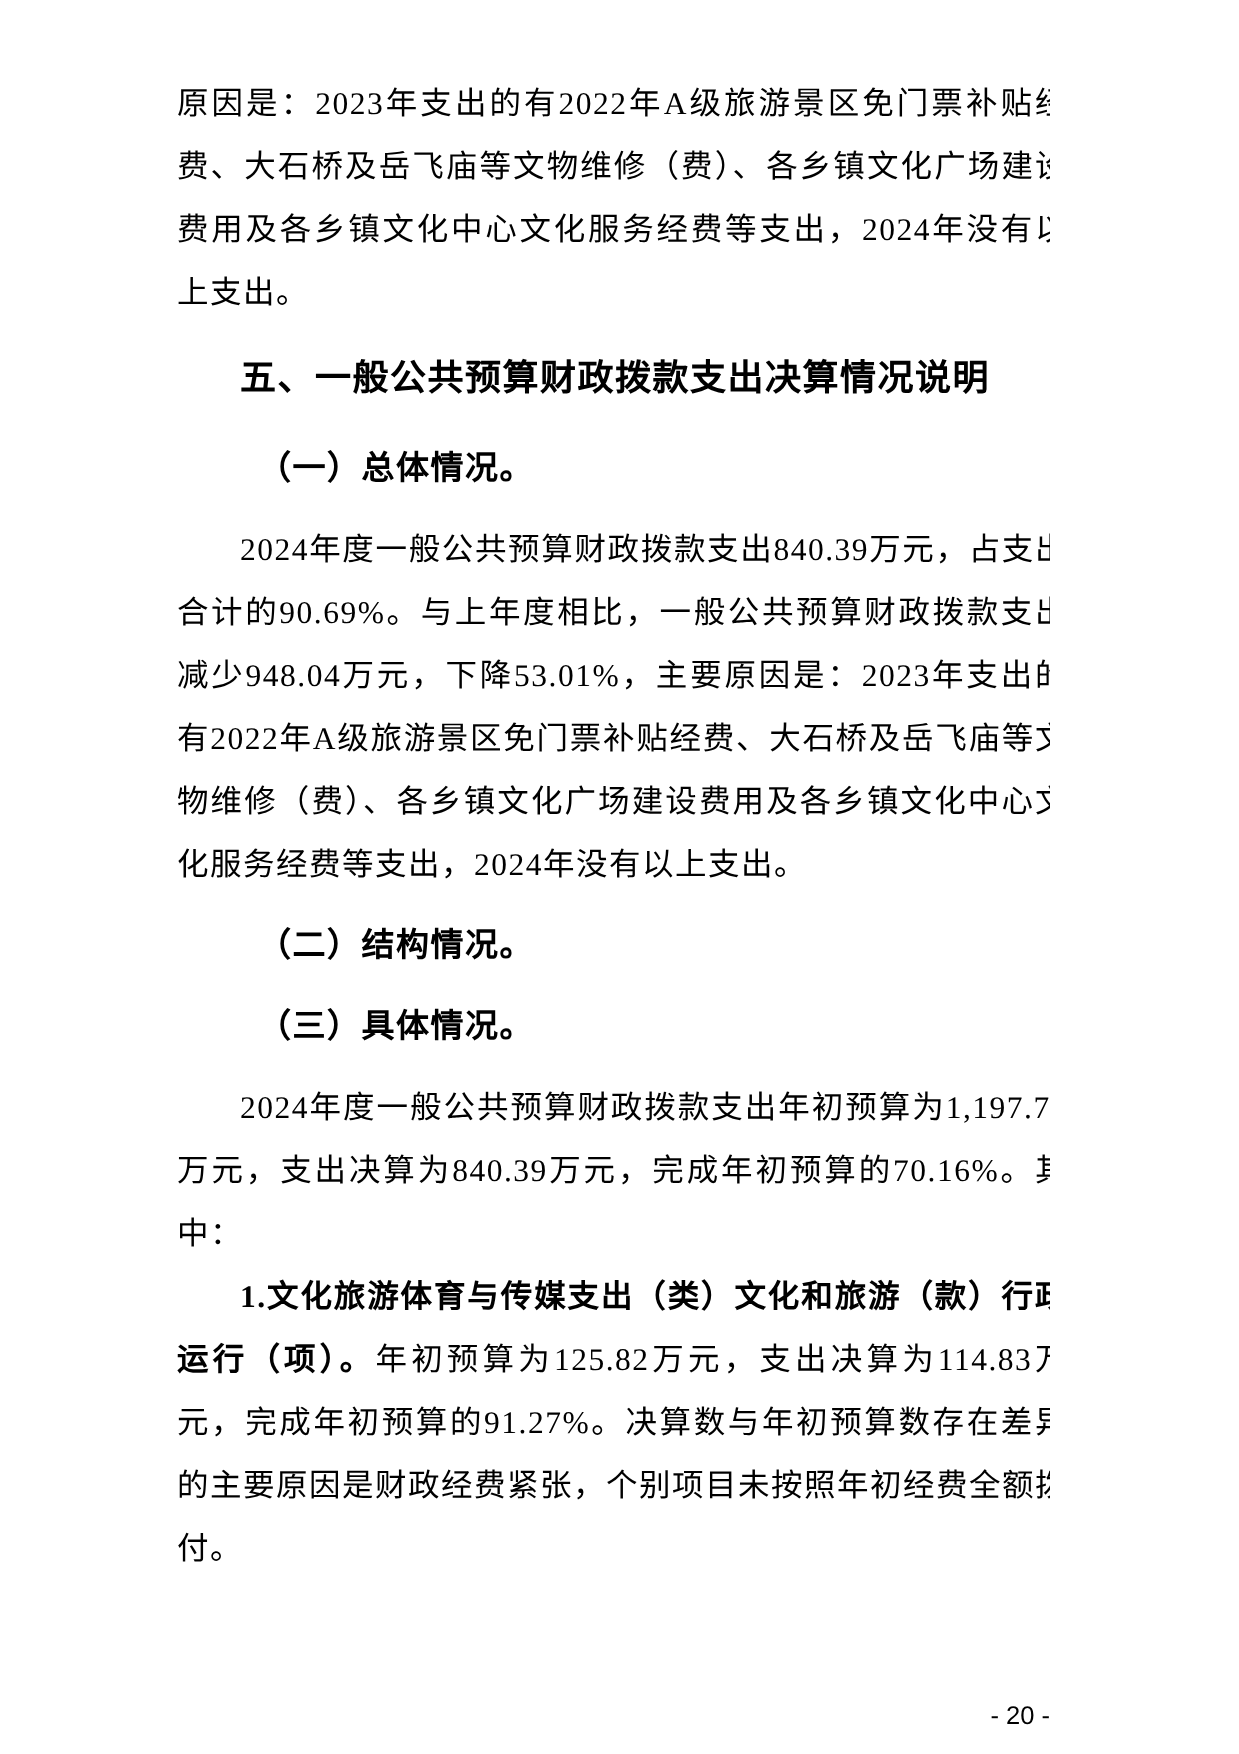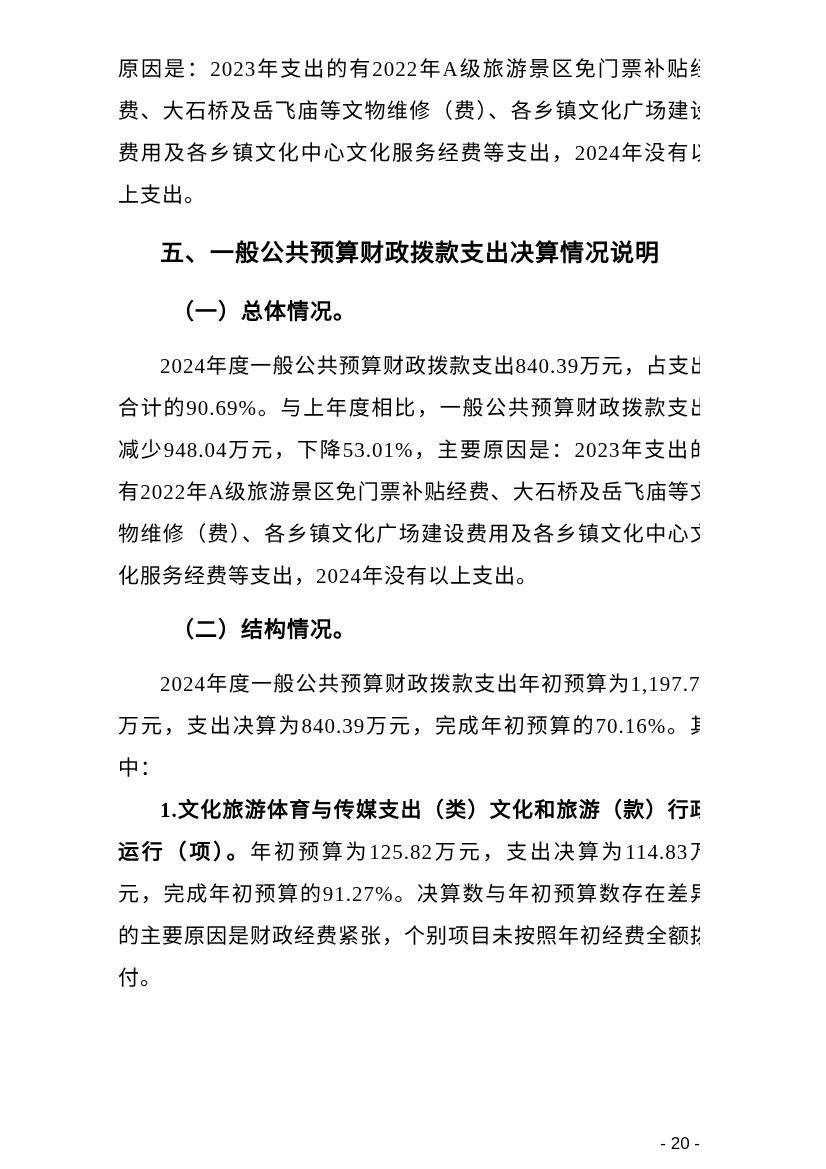--- a/index.html
+++ b/index.html
@@ -78,20 +78,21 @@
 
     <h2 class="section-heading">五、一般公共预算财政拨款支出决算情况说明</h2>
 
     <h3 class="sub-heading">（一）总体情况。</h3>
 
     <p class="para">2024年度一般公共预算财政拨款支出840.39万元，占支出合计的90.69%。与上年度相比，一般公共预算财政拨款支出减少948.04万元，下降53.01%，主要原因是：2023年支出的有2022年A级旅游景区免门票补贴经费、大石桥及岳飞庙等文物维修（费）、各乡镇文化广场建设费用及各乡镇文化中心文化服务经费等支出，2024年没有以上支出。</p>
 
     <h3 class="sub-heading">（二）结构情况。</h3>
 
 
+    <h3 class="sub-heading">（三）具体情况。</h3>
 
     <p class="para">2024年度一般公共预算财政拨款支出年初预算为1,197.76万元，支出决算为840.39万元，完成年初预算的70.16%。其中：</p>
 
     <p class="para"><span class="bold-lead">1.文化旅游体育与传媒支出（类）文化和旅游（款）行政运行（项）。</span><span>年初预算为125.82万元，支出决算为114.83万元，完成年初预算的91.27%。决算数与年初预算数存在差异的主要原因是财政经费紧张，个别项目未按照年初经费全额拨付。</span></p>
 
   </div>
 
   <div class="footer">
     <span>- 20 -</span>
   </div>

